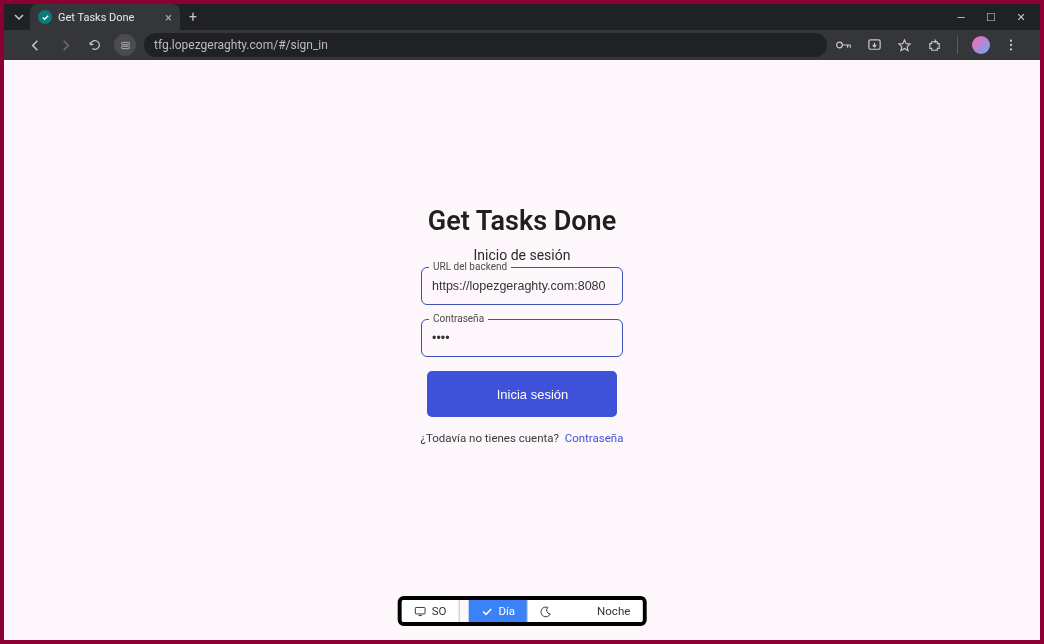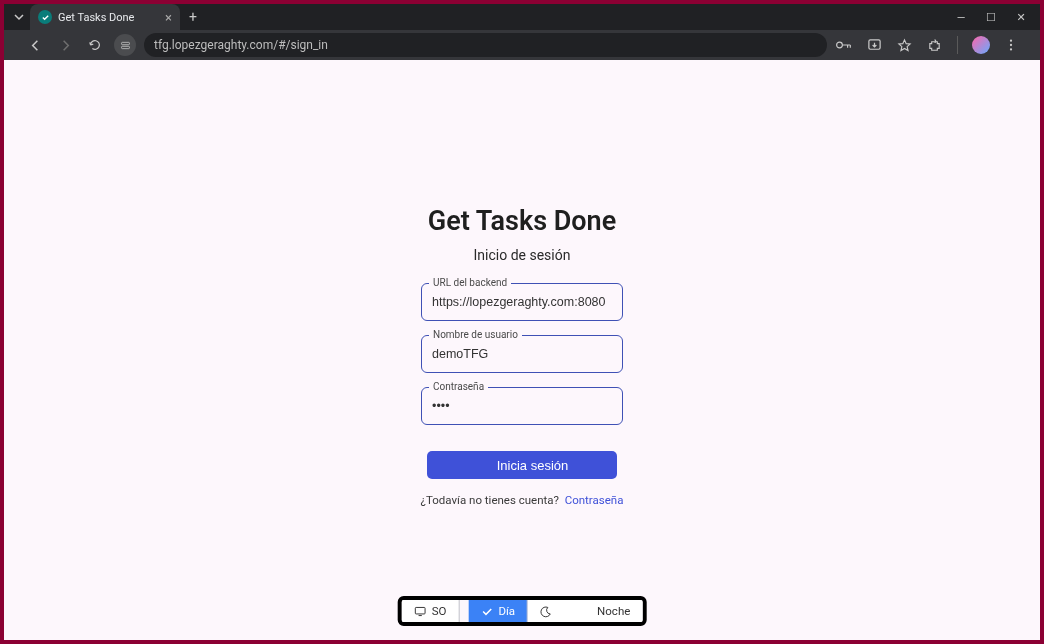--- a/index.html
+++ b/index.html
@@ -133,21 +133,21 @@
     }
     h1.app-title {
       font-size: 27px;
       font-weight: 600;
       color: #1f1f1f;
       margin-bottom: 10px;
     }
     .subtitle {
       font-size: 14px;
       color: #2a2a2a;
-      margin-bottom: 20px;
+      margin-bottom: 4px;
     }
     .field {
       position: relative;
       width: 202px;
       margin-bottom: 14px;
     }
     .field input {
       width: 100%;
       height: 38px;
       border: 1px solid #3f51b5;
@@ -162,29 +162,28 @@
       position: absolute;
       top: -6px;
       left: 8px;
       background: #fdf7fc;
       padding: 0 4px;
       font-size: 10px;
       color: #4a4a4a;
     }
     .submit {
       width: 190px;
-      height: 28px;
+      height: 46px;
       background: #3f51d8;
       color: #fff;
       border: none;
       border-radius: 5px;
       font-size: 13px;
       font-weight: 500;
       cursor: pointer;
-      margin-top: 12px;
       padding-left: 21px;
     }
     .signup-row {
       margin-top: 14px;
       font-size: 11.5px;
       color: #3a3a3a;
     }
     .signup-row a { color: #3f51d8; text-decoration: none; cursor: pointer; }
     
     .theme-switch {
@@ -305,24 +304,20 @@
   <div class="page">
     <div class="centercol">
       <h1 class="app-title">Get Tasks Done</h1>
       <div class="subtitle">Inicio de sesión</div>
 
       <div class="field">
         <label>URL del backend</label>
         <input type="text" value="https://lopezgeraghty.com:8080" style="">
       </div>
 
-      <div class="field">
-        <label>Nombre de usuario</label>
-        <input type="text" value="demoTFG" style="">
-      </div>
 
       <div class="field">
         <label>Contraseña</label>
         <input type="password" value="••••" style="">
       </div>
 
       <button class="submit">Inicia sesión</button>
 
       <div class="signup-row">
         <span>¿Todavía no tienes cuenta?</span>

